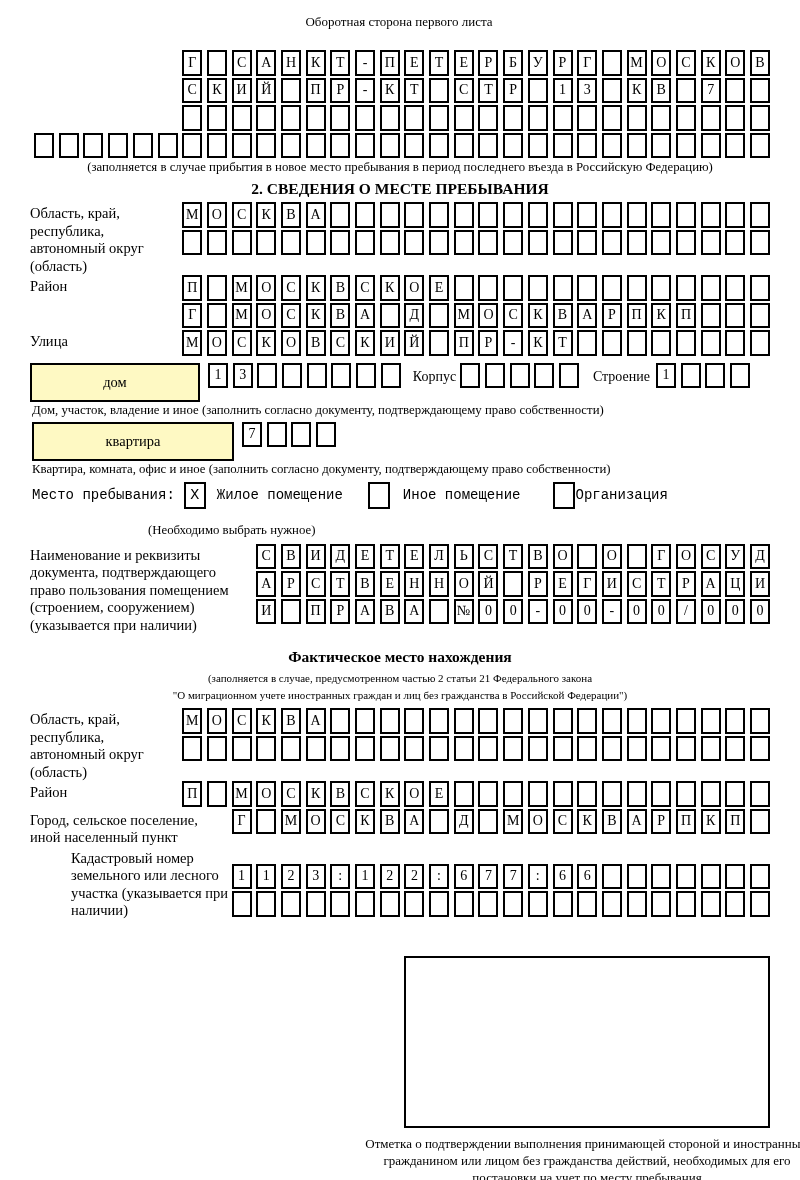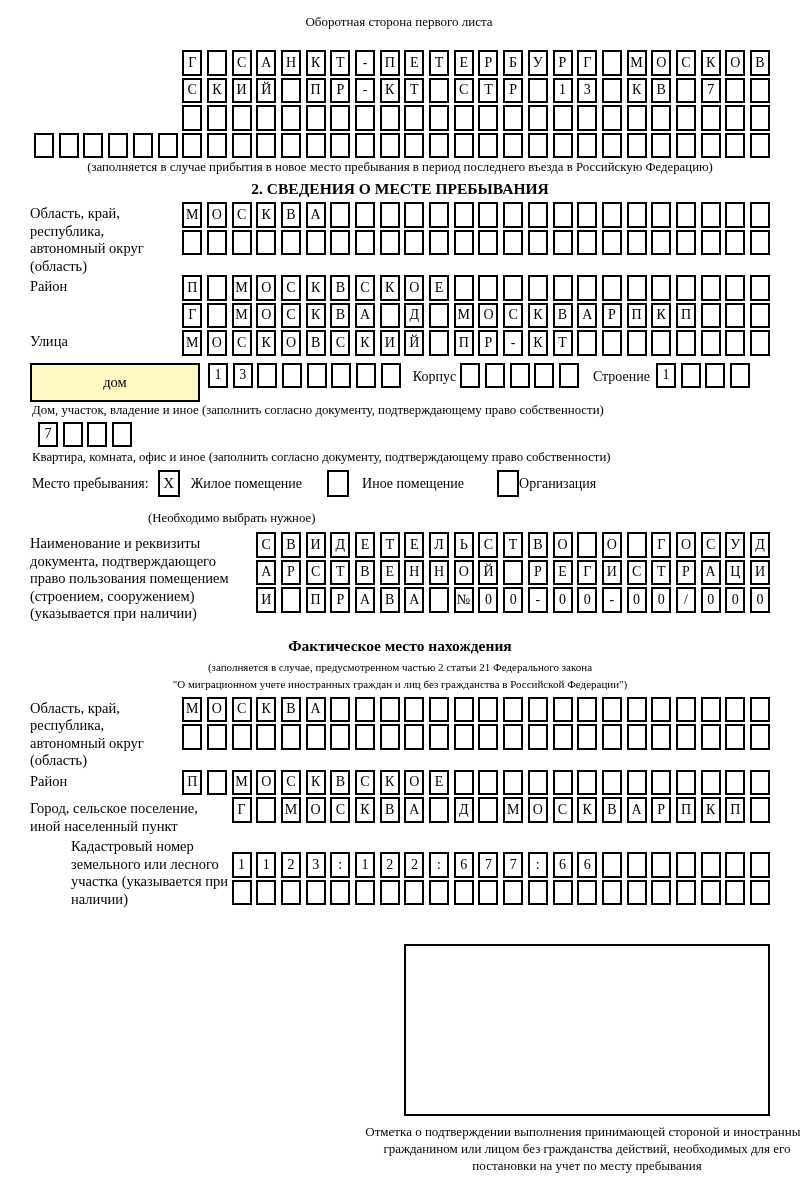--- a/index.html
+++ b/index.html
@@ -340,30 +340,31 @@
   <div class="cells" style="margin-left:6px;">
       <div class="cell">1</div>
       <div class="cell"></div>
       <div class="cell"></div>
       <div class="cell"></div>
     </div>
 </div>
 <div class="caption" style="margin:1px 0 4px 2px;">Дом, участок, владение и иное (заполнить согласно документу, подтверждающему право собственности)</div>
 
 <div style="display:flex;align-items:flex-start;">
+  <div class="wbox" style="width:202px;margin-left:2px;">квартира</div>
   <div class="cells" style="margin-left:8px;">
       <div class="cell">7</div>
       <div class="cell"></div>
       <div class="cell"></div>
       <div class="cell"></div>
     </div>
 </div>
 <div class="caption" style="margin:1px 0 5px 2px;">Квартира, комната, офис и иное (заполнить согласно документу, подтверждающему право собственности)</div>
 
-<div style="display:flex;align-items:flex-start;margin-left:2px;">
+<div style="display:flex;align-items:flex-start;margin-left:2px;font-family:Liberation Mono, monospace;">
   <div class="inline-lbl">Место пребывания:</div>
   <div class="chk" style="margin-left:9px;">X</div>
   <div class="inline-lbl" style="margin-left:11px;">Жилое помещение</div>
   <div class="chk" style="margin-left:25px;"></div>
   <div class="inline-lbl" style="margin-left:13px;">Иное помещение</div>
   <div class="chk" style="margin-left:33px;"></div>
   <div class="inline-lbl" style="">Организация</div>
 </div>
 <div class="caption" style="width:360px;text-align:left;margin-left:118px;margin-top:14px;">(Необходимо выбрать нужное)</div>
 

